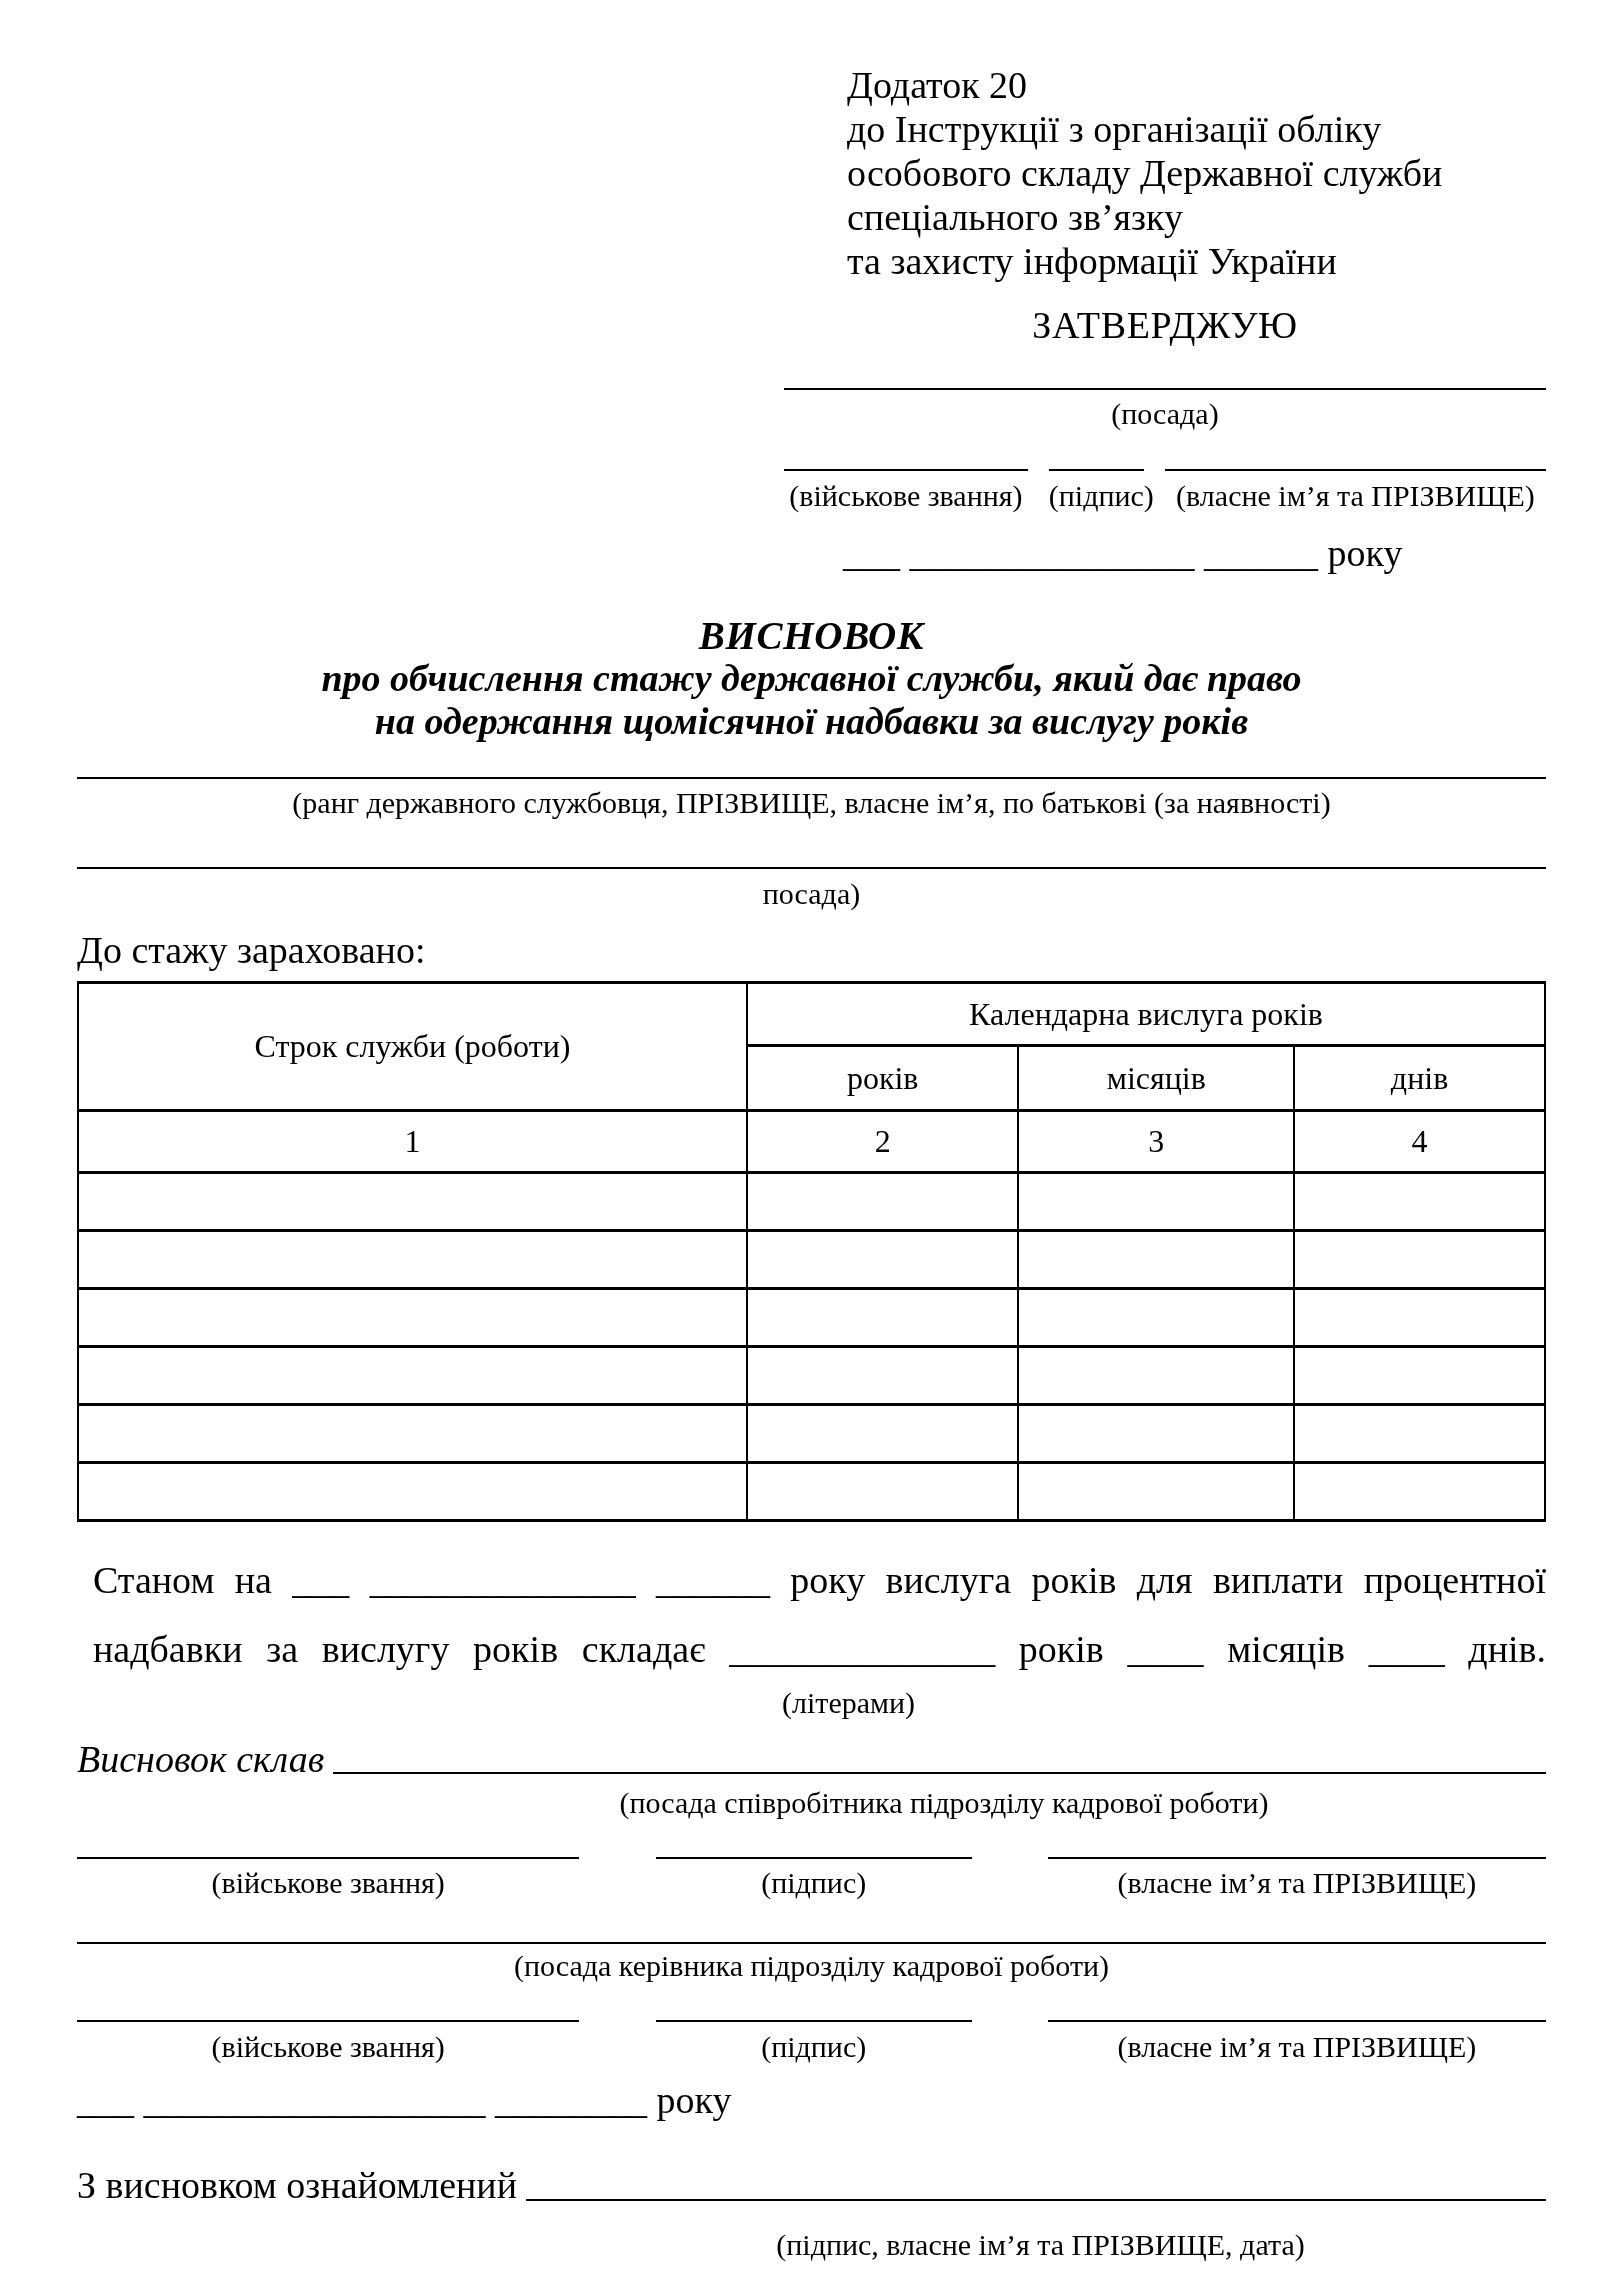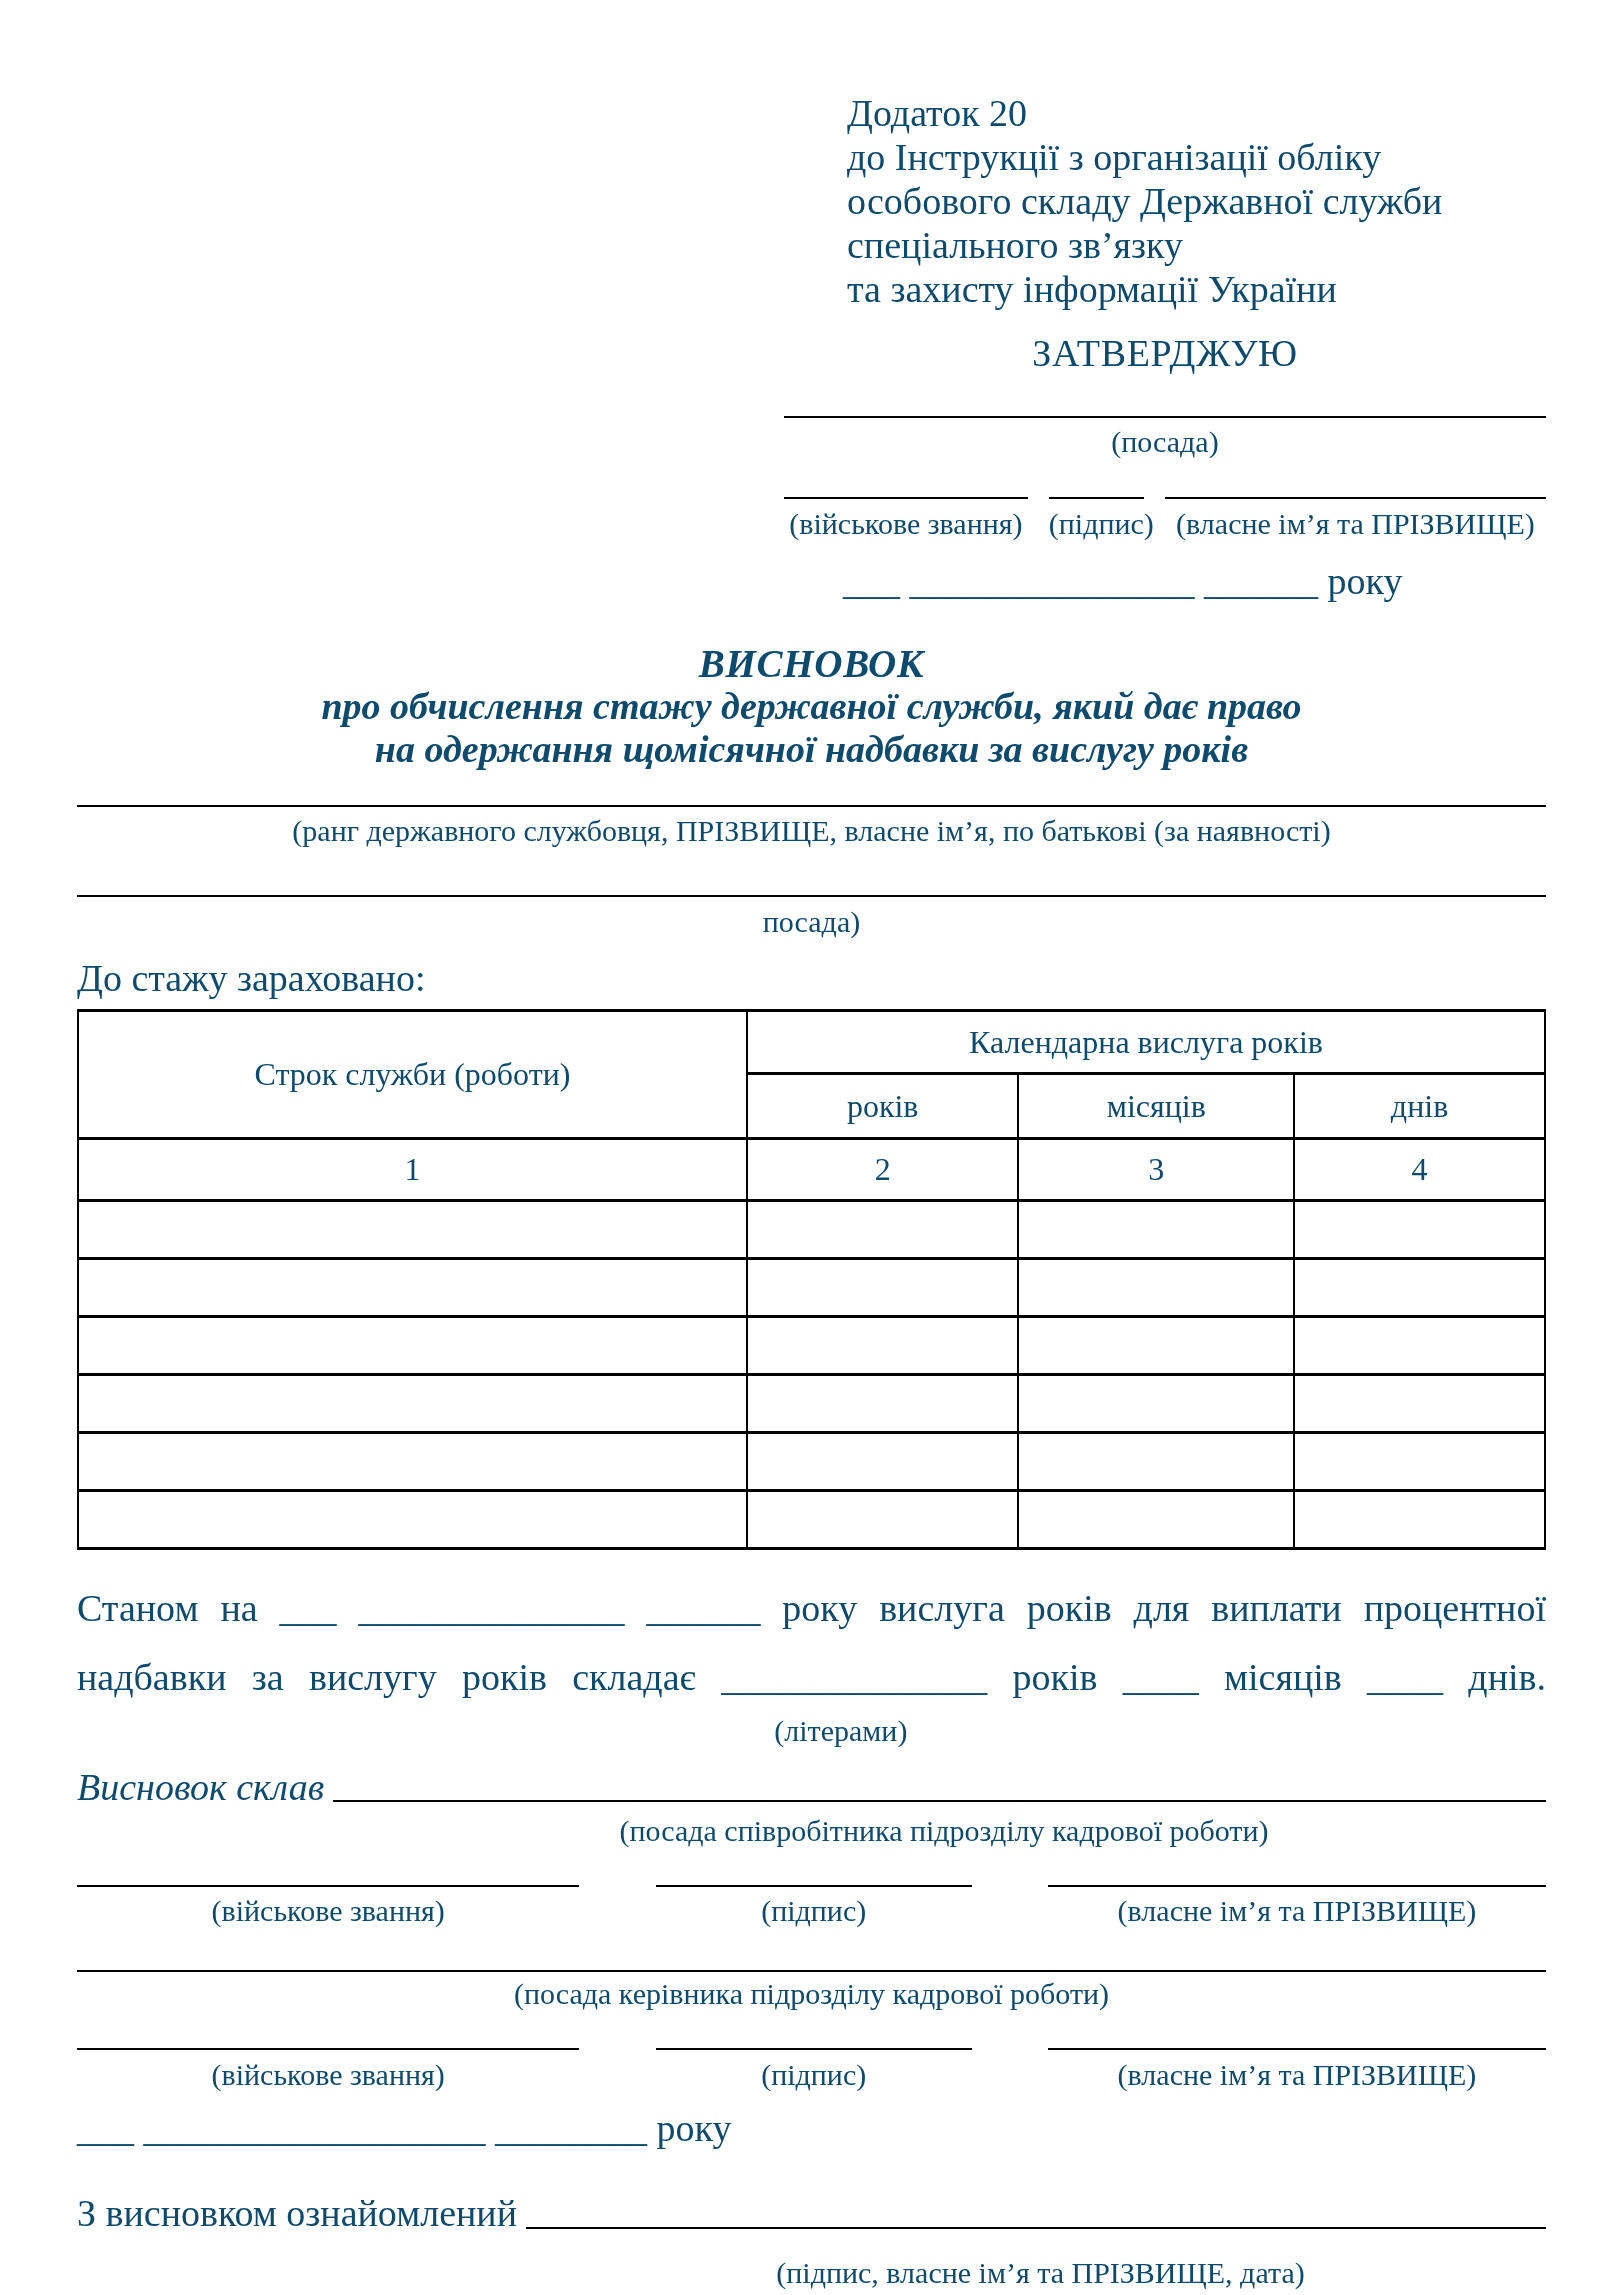--- a/index.html
+++ b/index.html
@@ -1,26 +1,26 @@
 <!DOCTYPE html>
 <html lang="uk" style="font-size:10.5px"><head>
 <meta charset="utf-8">
 <style>
   html,body { margin:0; padding:0; background:#888; }
   .page {
     position:relative;
     width:1623px; height:2295px;
     margin:0 auto;
     background:#ffffff;
-    color:#0c4a6e;
+    color:#000000;
     font-family:"Liberation Serif","DejaVu Serif",serif;
     font-size:38px;
     line-height:1.15;
     box-sizing:border-box;
-    padding:91px 77px 0 77px;
+    padding:63px 77px 0 77px;
     overflow:hidden;
   }
   .page * { box-sizing:border-box; }
 
   
   .right-col { margin-left:707px; width:762px; }
   .appendix { padding-left:63px; }
   .appendix-line { line-height:44px; white-space:nowrap; }
   .approve-heading { margin-top:19.6px; text-align:center; line-height:44px; letter-spacing:0.7px; }
   .blank-line { border-bottom:2.6px solid #000; height:0; margin-top:41px; }
@@ -55,21 +55,21 @@
     border-left:2px solid #000; border-right:2px solid #000;
     border-top:3.9px solid #000; border-bottom:3.9px solid #000;
     text-align:center; vertical-align:middle; padding:0 6.5px;
   }
   tr.h96  td { height:63px; }
   tr.h100 td { height:65px; }
   tr.h95  td { height:62px; }
   tr.h88  td { height:58px; }
 
   
-  .stanom { margin-top:23.6px; }
+  .stanom { margin-top:23.6px;margin-left:16px; }
   .stanom .jline { text-align:justify; text-align-last:justify; line-height:69px; white-space:normal; }
   .literami { margin-top:1.3px; margin-left:40%; width:24%; text-align:center; }
 
   
   .lead-row { display:flex; margin-top:17px; line-height:44px;font-style:italic; }
   .lead-row .fill { flex:1; border-bottom:2.6px solid #000; align-self:flex-end; margin-bottom:6.5px; margin-left:9.2px; }
   .officer-label { margin-top:3.9px; margin-left:265px; width:calc(100% - 265px); text-align:center; }
   .bsig-row { display:flex; justify-content:space-between; margin-top:37px; }
   .bsig-row .c1 { width:34.2%; } .bsig-row .c2 { width:21.5%; } .bsig-row .c3 { width:33.9%; }
   .bsig-row > div { border-bottom:2.6px solid #000; height:0; }

